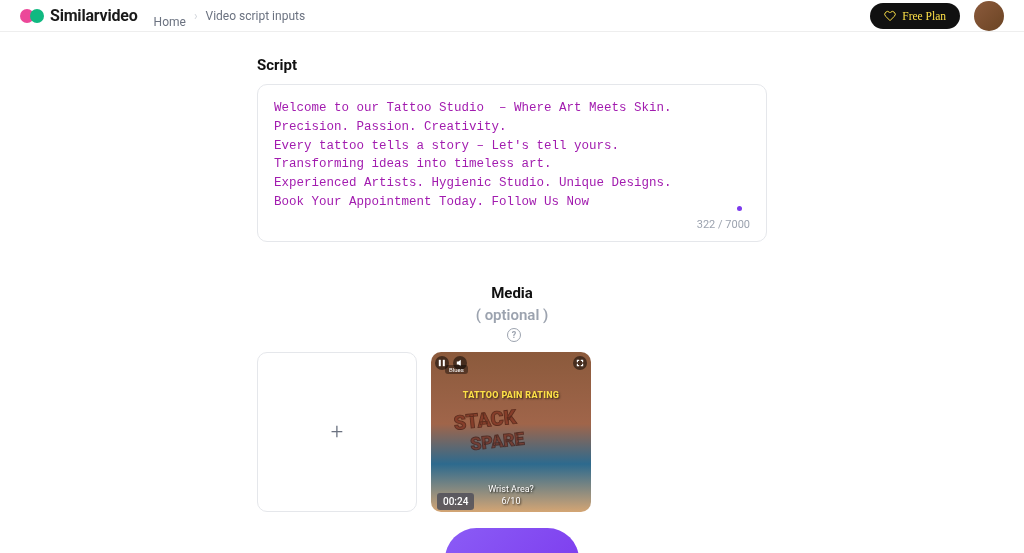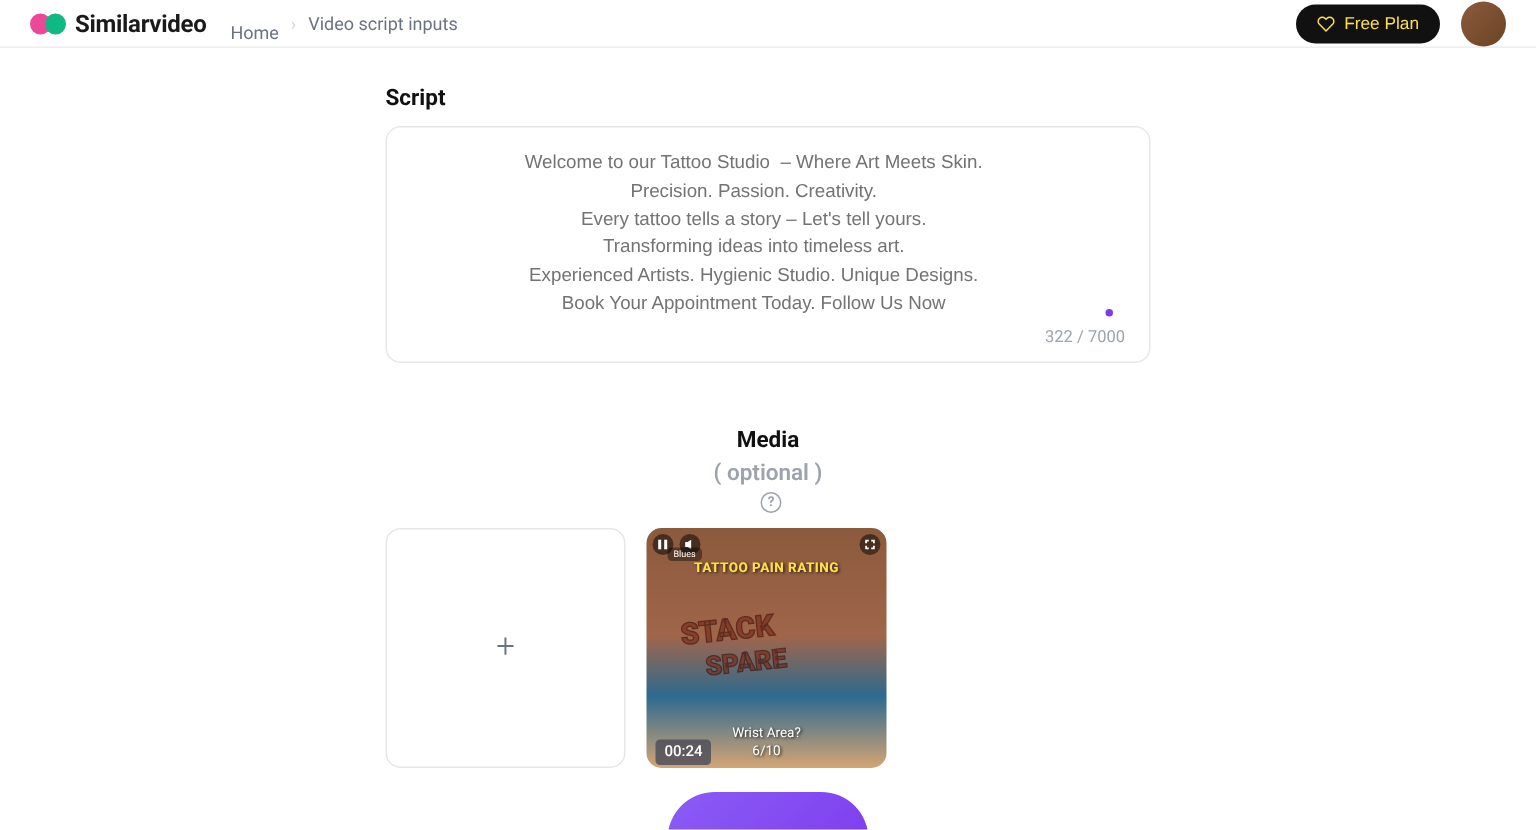--- a/index.html
+++ b/index.html
@@ -10,48 +10,48 @@
     .logo { display: flex; align-items: center; gap: 6px; }
     .logo-dots { display: flex; align-items: center; }
     .logo-dot { width: 14px; height: 14px; border-radius: 50%; }
     .logo-dot.pink { background: #ec4899; }
     .logo-dot.green { background: #10b981; margin-left: -4px; }
     .logo-text { font-weight: 700; font-size: 16px; letter-spacing: -0.2px; }
     .breadcrumb { display: flex; align-items: center; gap: 8px; font-size: 12px; color: #6b7280; }
     .breadcrumb a { text-decoration: none; color: #6b7280; margin-top: 13px; }
     .bc-sep { color: #d1d5db; }
     .header-right { display: flex; align-items: center; gap: 14px; }
-    .plan-btn { display: flex; align-items: center; gap: 6px; background: #111; color: #fde047; border: none; border-radius: 999px; padding: 7px 14px; font-size: 11.5px; font-weight: 500; cursor: pointer; }
+    .plan-btn { display: flex; align-items: center; gap: 6px; background: #111; color: #fde047; border: none; border-radius: 999px; padding: 7px 14px; font-size: 11.5px; font-weight: 500; cursor: pointer; font-family: Liberation Serif, serif; }
     .avatar { width: 30px; height: 30px; border-radius: 50%; background: linear-gradient(135deg,#8b5a3c,#6b4423); }
     
     .main { padding: 24px 0 20px 0; }
     .container { width: 510px; margin: 0 auto; }
     .section-title { font-size: 15px; font-weight: 700; margin-bottom: 10px; color: #111; }
     
     .script-box { border: 1px solid #e5e7eb; border-radius: 10px; padding: 14px 16px 10px 16px; position: relative; }
-    .script-text { font-size: 12.5px; line-height: 1.5; color: #737373; min-height: 92px; border: none; outline: none; resize: none; width: 96%; font-family: Liberation Sans, sans-serif; white-space: pre-wrap; text-align: center; }
+    .script-text { font-size: 12.5px; line-height: 1.5; color: #a21caf; min-height: 92px; border: none; outline: none; resize: none; width: 96%; font-family: Liberation Mono, monospace; white-space: pre-wrap; }
     .counter { text-align: right; font-size: 11px; color: #9ca3af; margin-top: 6px; }
     .purple-dot { position: absolute; right: 24px; bottom: 30px; width: 5px; height: 5px; border-radius: 50%; background: #7c3aed; }
     
     .media-title { display: flex; align-items: center; gap: 4px; margin-top: 42px; flex-direction: column; }
     .media-title .opt { color: #9ca3af; font-weight: 600; }
     .info-icon { width: 14px; height: 14px; border: 1.2px solid #9ca3af; border-radius: 50%; display: inline-flex; align-items: center; justify-content: center; font-size: 9px; color: #9ca3af; margin-left: 4px; }
     
     .media-row { display: flex; gap: 14px; margin-top: 10px; }
     .media-card { width: 160px; height: 160px; border-radius: 10px; }
     .upload-card { border: 1px solid #e5e7eb; display: flex; align-items: center; justify-content: center; cursor: pointer; }
     .plus { font-size: 22px; color: #6b7280; font-weight: 300; }
     
     .video-card { position: relative; overflow: hidden; background: linear-gradient(180deg,#8b5a3c 0%,#a0654a 45%,#2d6a8e 70%,#d4a574 100%); }
     .v-ctrl { position: absolute; top: 4px; width: 14px; height: 14px; border-radius: 50%; background: rgba(0,0,0,0.5); display:flex; align-items:center; justify-content:center; }
     .v-ctrl.play { left: 4px; }
     .v-ctrl.mute { left: 22px; }
     .v-ctrl.full { right: 4px; }
     .v-ctrl svg { width: 8px; height: 8px; fill: #fff; }
-    .overlay-headline { position: absolute; top: 22px; left: 50%; transform: translateX(-50%); font-size: 9px; font-weight: 800; color: #fde047; text-shadow: 1px 1px 2px rgba(0,0,0,.7); white-space: nowrap; letter-spacing: 0.3px; }
+    .overlay-headline { position: absolute; top: 38px; left: 50%; transform: translateX(-50%); font-size: 9px; font-weight: 800; color: #fde047; text-shadow: 1px 1px 2px rgba(0,0,0,.7); white-space: nowrap; letter-spacing: 0.3px; }
     .overlay-tag { position: absolute; top: 13px; left: 14px; font-size: 6px; color: #fff; background: rgba(0,0,0,.4); padding: 1px 4px; border-radius: 3px; }
     .overlay-sub { position: absolute; bottom: 18px; left: 50%; transform: translateX(-50%); font-size: 9px; color: #fff; text-shadow: 1px 1px 2px rgba(0,0,0,.8); white-space: nowrap; }
     .overlay-score { position: absolute; bottom: 6px; left: 50%; transform: translateX(-50%); font-size: 9px; color: #fff; text-shadow: 1px 1px 2px rgba(0,0,0,.8); text-align: right; }
     .overlay-art { position: absolute; top: 46px; left: 18px; width: 110px; height: 60px; opacity: 0.65; }
     .duration { position: absolute; left: 6px; bottom: 2px; background: rgba(80,80,90,.85); color: #fff; font-size: 10px; padding: 3px 6px; border-radius: 3px; font-weight: 500; }
     
     .next-wrap { display: flex; justify-content: center; margin-top: 16px; }
     .next-btn { background: linear-gradient(135deg,#8b5cf6,#7c3aed); color: #fff; border: none; border-radius: 999px; padding: 24px 54px; font-size: 13px; font-weight: 500; cursor: pointer; }
   </style>
 </head>

